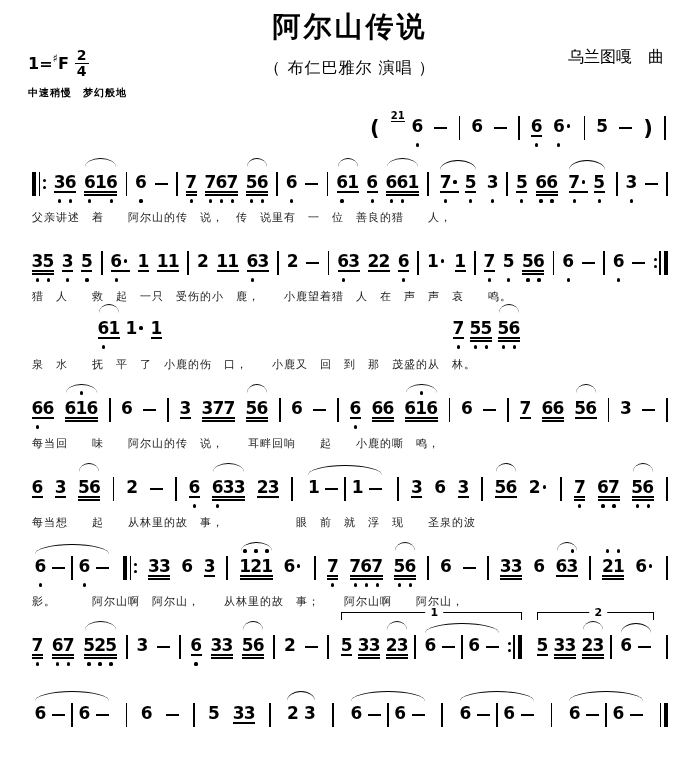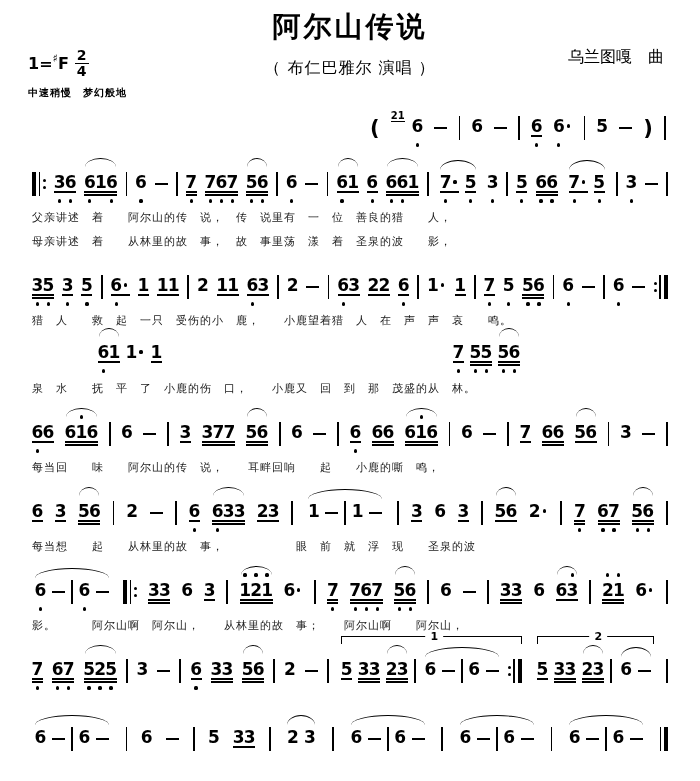--- a/index.html
+++ b/index.html
@@ -500,21 +500,20 @@
                 <span class="dt"></span>
               </span>
             </span>
           </span>
           <span class="dash"></span>
           <span class="barw">
             <span class="bl"></span>
           </span>
         </div>
         <div class="lyr">父亲讲述　着　　阿尔山的传　说，　传　说里有　一　位　善良的猎　　人，</div>
-        <div class="lyr">母亲讲述　着　　从林里的故　事，　故　事里荡　漾　着　圣泉的波　　影，</div>
       </div>
       <div class="sys">
         <div class="mline">
           <span class="note">
             <span class="row ra">
               <span class="c"></span>
               <span class="c"></span>
             </span>
             <span class="row rd u2">
               <span class="c">3</span>

